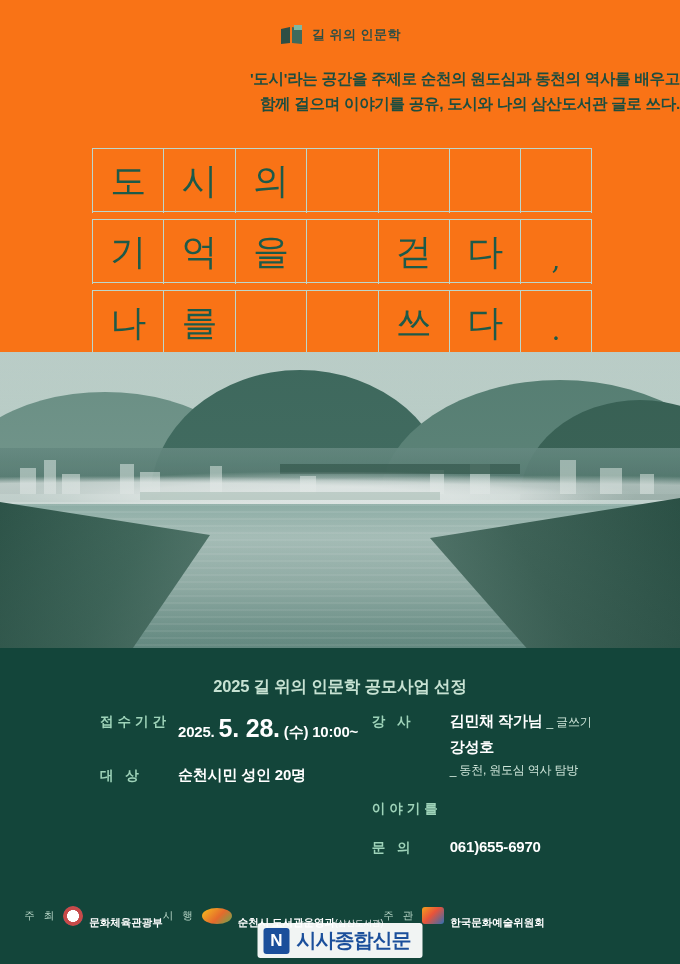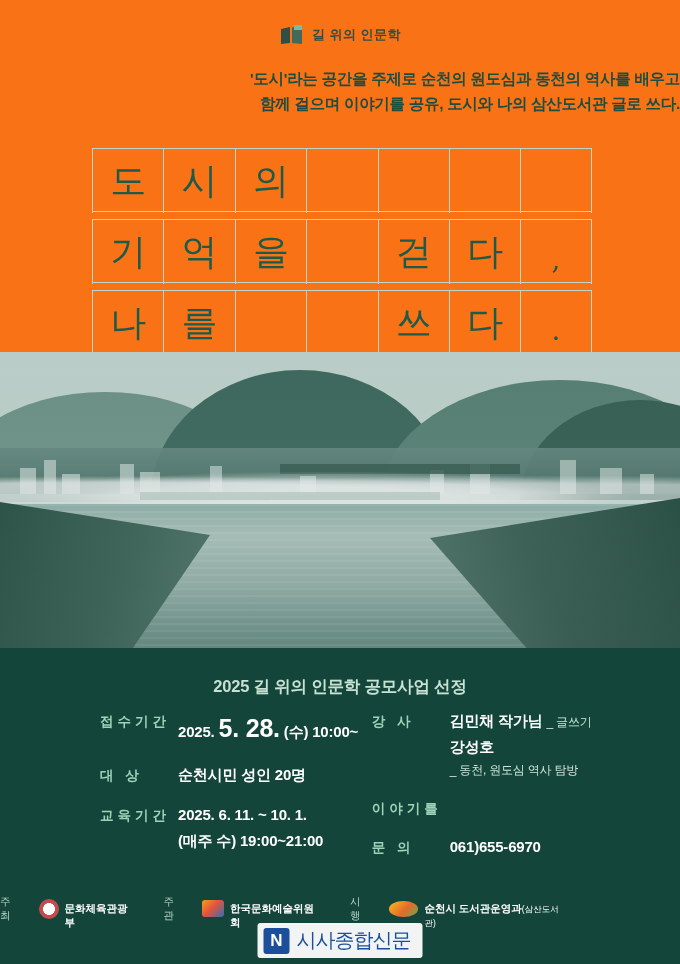--- a/index.html
+++ b/index.html
@@ -204,21 +204,20 @@
   }
   .val .line2 { display: block; margin-top: 4px; }
 
   
   .footer {
     position: absolute;
     left: 0; bottom: 34px; width: 569px;
     display: flex;
     align-items: center;
     justify-content: center;
-    gap: 26px;
     font-size: 10.5px;
     color: #dfeee7;
   }
   .fgroup { display: flex; align-items: center; gap: 6px; }
   .fgroup .flabel { letter-spacing: 3px; color: #bcdacb; }
   .fgroup .fname { font-size: 10.5px; color: #ffffff; font-weight: 700; margin-top: 15px; }
   .fgroup .fname small { font-weight: 400; font-size: 8.5px; }
   .logo-mark {
     width: 20px; height: 20px; border-radius: 50%;
     background: radial-gradient(circle at 50% 50%, #ffffff 0 42%, #c74a4a 43% 70%, #2e5fa3 71% 100%);
@@ -249,21 +248,21 @@
     width: 26px; height: 26px;
     background: #1b4f9b;
     color: #ffffff;
     font-weight: 700;
     font-size: 17px;
     display: flex; align-items: center; justify-content: center;
     border-radius: 3px;
   }
   .wm-text {
     font-size: 20px;
-    font-weight: 400;
+    font-weight: 700;
     color: #1b4f9b;
     letter-spacing: -1px;
   }
 </style>
 </head>
 <body>
 
 <div class="poster">
 
   <div class="top-section">
@@ -361,27 +360,20 @@
             <span>2025. </span><span class="big">5. 28.</span><span> (수) 10:00~</span>
           </div>
         </div>
 
         <div class="row">
           <div class="lbl">대     상</div>
           <div class="val">순천시민 성인 20명</div>
         </div>
 
 
-        <div class="row">
-          <div class="lbl">교육기간</div>
-          <div class="val">
-            <span>2025. 6. 11. ~ 10. 1.</span>
-            <span class="line2">(매주 수) 19:00~21:00</span>
-          </div>
-        </div>
       </div>
 
       <div class="col right">
 
         <div class="row">
           <div class="lbl">강     사</div>
           <div class="val">
             <span>김민채 작가님</span>
             <span class="sub">_ 글쓰기</span>
             <span class="line2">강성호</span>
@@ -402,30 +394,30 @@
 
     <div class="footer">
 
       <div class="fgroup">
         <span class="flabel">주 최</span>
         <span class="logo-mark"></span>
         <span class="fname">문화체육관광부</span>
       </div>
 
       <div class="fgroup">
+        <span class="flabel">시 행</span>
+        <span class="logo-oval"></span>
+        <span class="fname"><span>순천시 도서관운영과</span><small>(삼산도서관)</small></span>
+      </div>
+
+      <div class="fgroup">
         <span class="flabel">주 관</span>
         <span class="logo-sq"></span>
         <span class="fname">한국문화예술위원회</span>
       </div>
-
-      <div class="fgroup">
-        <span class="flabel">시 행</span>
-        <span class="logo-oval"></span>
-        <span class="fname"><span>순천시 도서관운영과</span><small>(삼산도서관)</small></span>
-      </div>
     </div>
 
     <div class="watermark">
       <span class="wm-badge">N</span>
       <span class="wm-text">시사종합신문</span>
     </div>
   </div>
 </div>
 
 </body></html>

